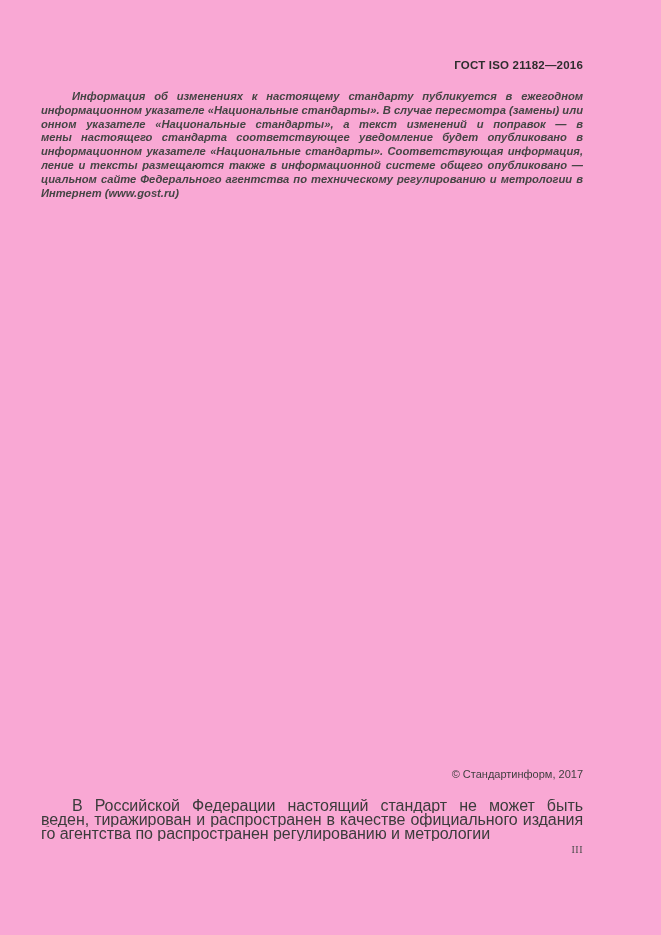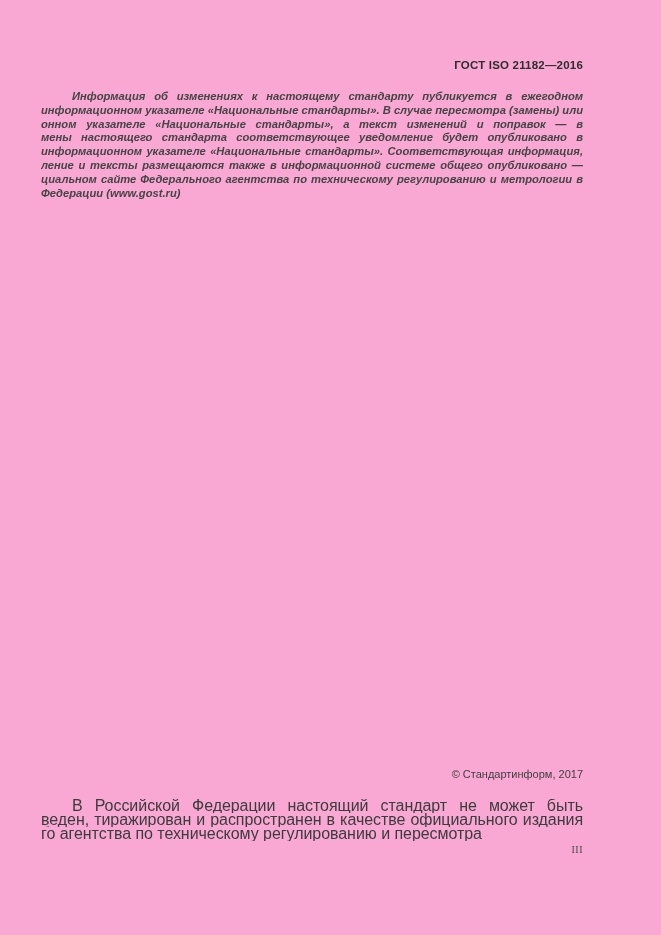--- a/index.html
+++ b/index.html
@@ -88,26 +88,26 @@
   <div class="standard-code">ГОСТ ISO 21182—2016</div>
 
   <div class="notice">
     <div class="line jl indent">Информация об изменениях к настоящему стандарту публикуется в ежегодном информаци-</div>
     <div class="line jl">информационном указателе «Национальные стандарты». В случае пересмотра (замены) или от-</div>
     <div class="line jl">онном указателе «Национальные стандарты», а текст изменений и поправок — в ежемесячном</div>
     <div class="line jl">мены настоящего стандарта соответствующее уведомление будет опубликовано в ежемесячном</div>
     <div class="line jl">информационном указателе «Национальные стандарты». Соответствующая информация, уведом-</div>
     <div class="line jl">ление и тексты размещаются также в информационной системе общего опубликовано — на офи-</div>
     <div class="line jl">циальном сайте Федерального агентства по техническому регулированию и метрологии в сети</div>
-    <div class="line">Федерации (www.gost.ru)</div>
+    <div class="line">Интернет (www.gost.ru)</div>
   </div>
 
   <div class="copyright">© Стандартинформ, 2017</div>
 
   <div class="imprint">
     <div class="line jl indent">В Российской Федерации настоящий стандарт не может быть полностью или частично воспроиз-</div>
     <div class="line jl">веден, тиражирован и распространен в качестве официального издания без разрешения Федерально-</div>
-    <div class="line">го агентства по техническому регулированию и пересмотра</div>
+    <div class="line">го агентства по распространен регулированию и метрологии</div>
   </div>
 
   <div class="page-number">III</div>
 
 </div>
 
 </body></html>

